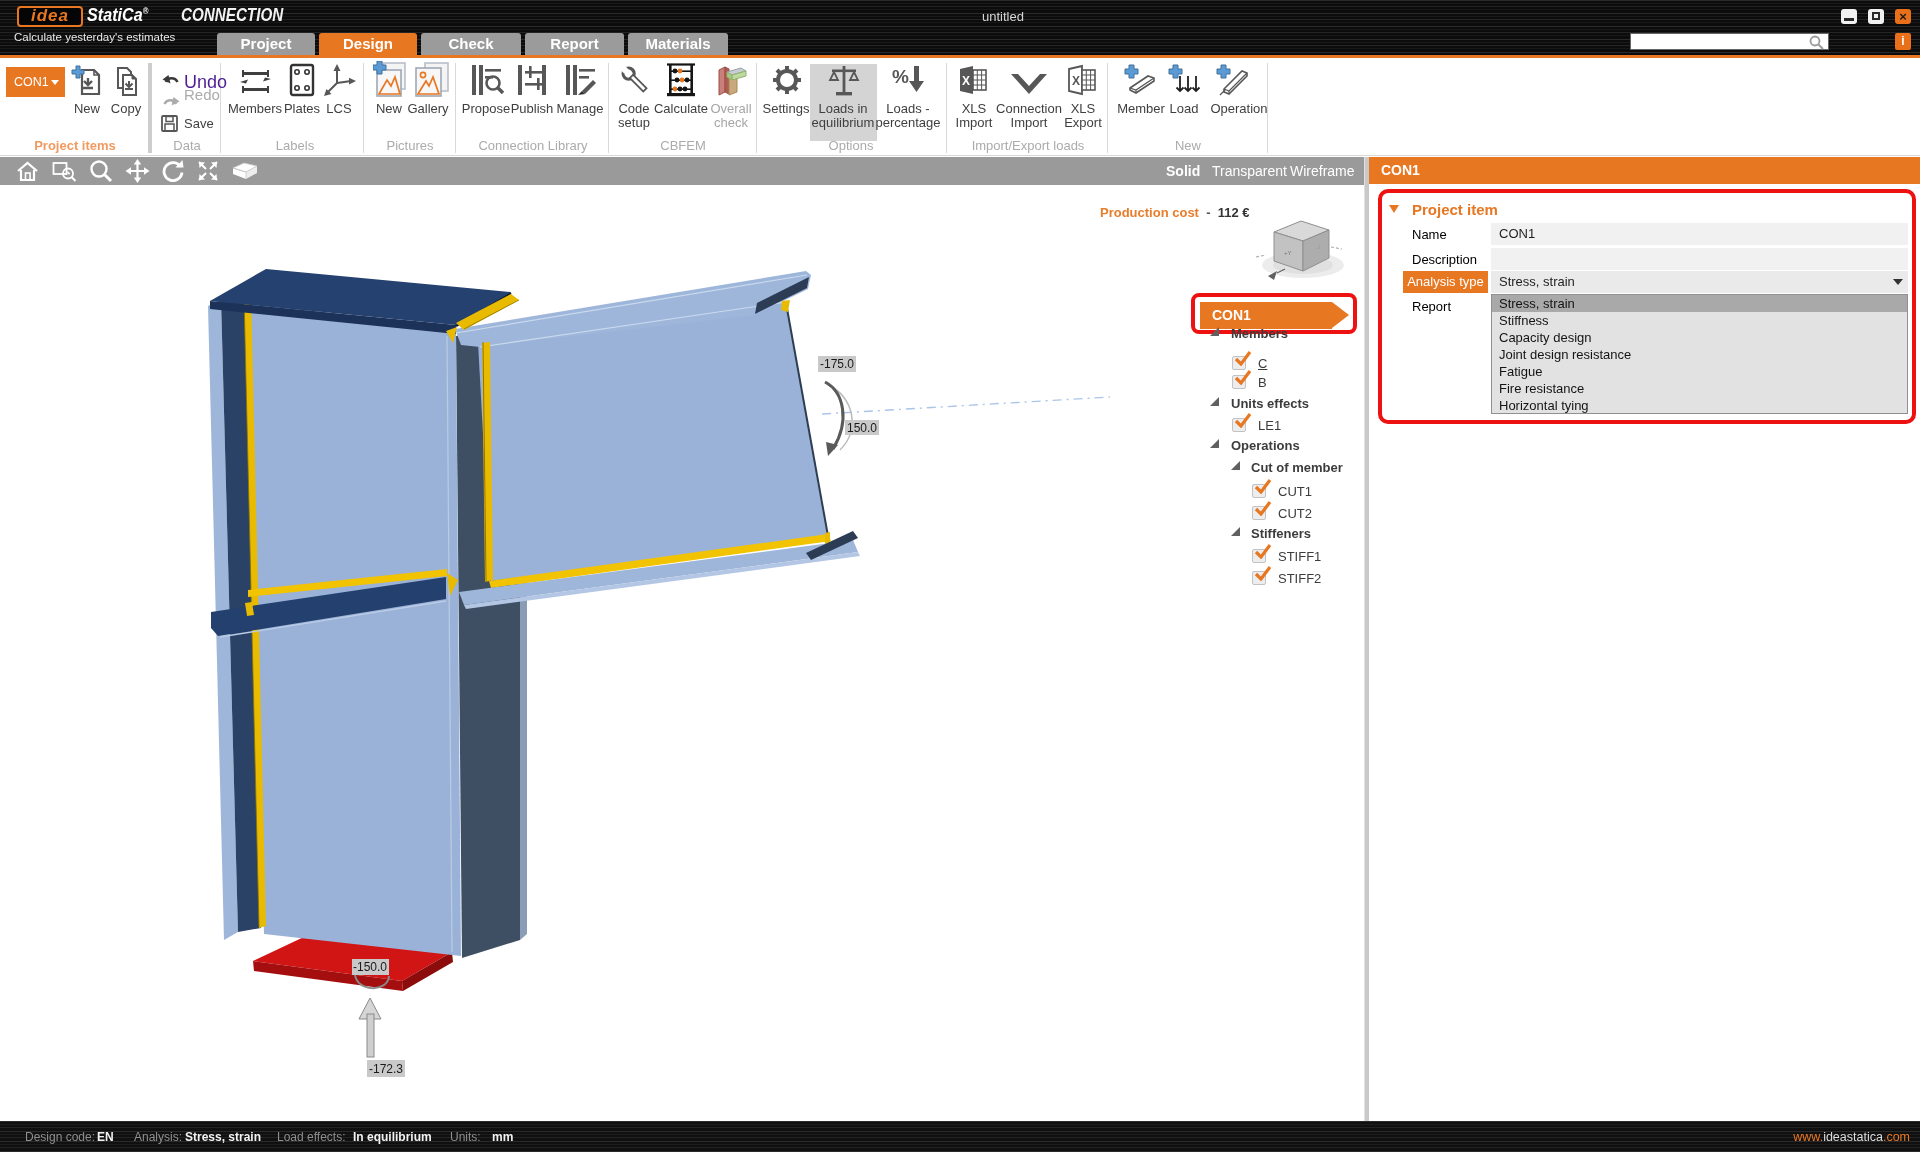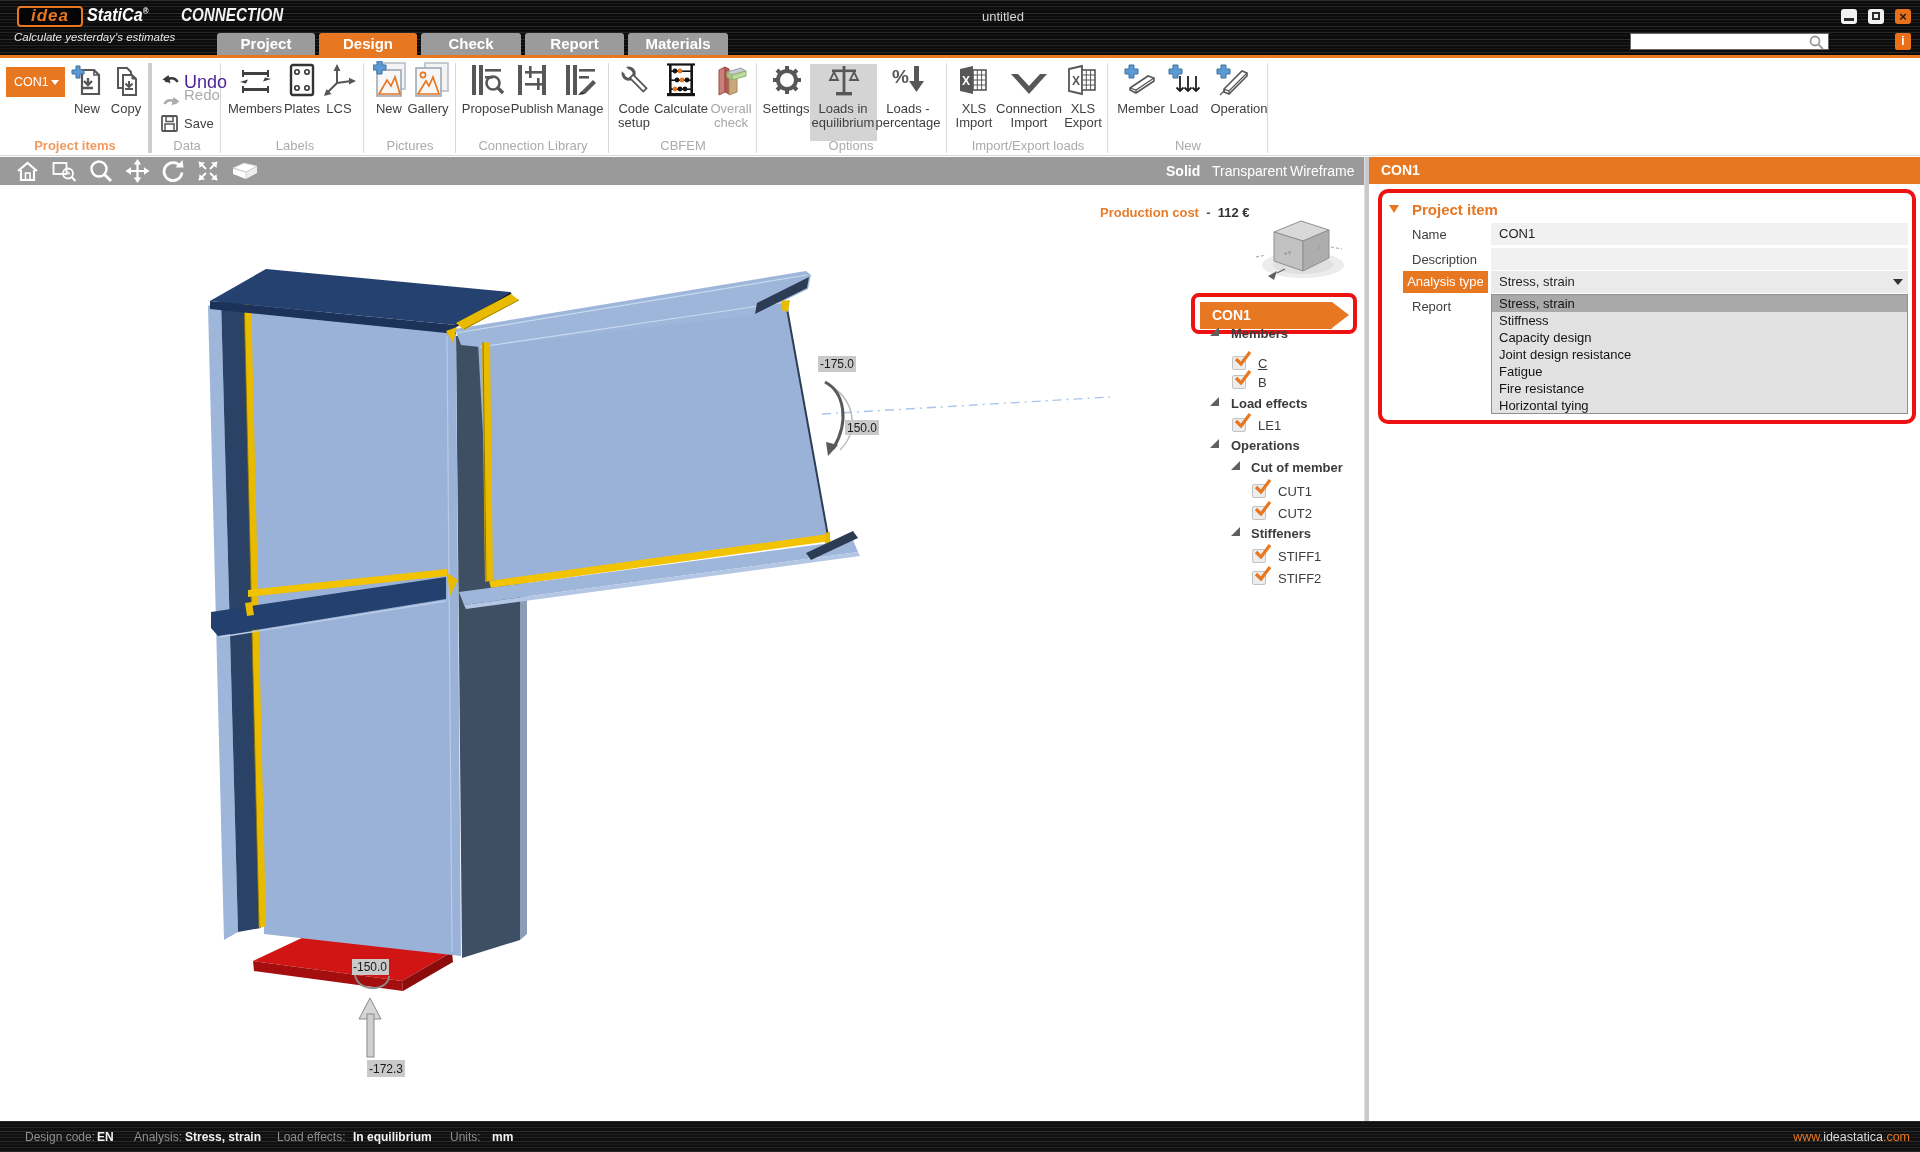--- a/index.html
+++ b/index.html
@@ -25,32 +25,32 @@
 .statusbar{position:absolute;left:0;top:1121px;width:1920px;height:31px;background:#101010;
  background-image:repeating-linear-gradient(180deg,rgba(255,255,255,.11) 0 1px,rgba(0,0,0,0) 1px 3px,rgba(255,255,255,.05) 3px 4px,rgba(0,0,0,0) 4px 6px,rgba(255,255,255,.08) 6px 7px,rgba(0,0,0,0) 7px 10px)}
 .sgray{color:#8F8F8F;font-size:12px}
 .swhite{color:#F2F2F2;font-size:12px;font-weight:bold}
 .tree-h{position:absolute;font-size:13px;font-weight:bold;color:#3C3C3C;white-space:nowrap}
 .tree-i{position:absolute;font-size:13px;color:#3C3C3C;white-space:nowrap}
 .exp{position:absolute;width:0;height:0;border-left:9px solid transparent;border-bottom:9px solid #606060}
 .cb{position:absolute;width:14px;height:14px;background:#EDEDED;border:1px solid #C3C3C3;border-radius:2px}
 .chk{position:absolute;width:18px;height:15px}
 .rpanel{position:absolute;left:1369px;top:157px;width:551px;height:964px;background:#fff}
-.rlabel{font-size:13px;color:#404040}
+.rlabel{font-size:13px;color:#000000}
 .rfield{position:absolute;left:1491px;width:417px;height:22px;background:#F1F1F1;font-size:13px;color:#1F1F1F;line-height:22px;padding-left:8px}
 .ddi{height:17px;line-height:17px;padding-left:7px;font-size:13px;color:#141414}
 </style>
 </head>
 <body>
 
 <div class="titlebar">
  <div class="abs" style="left:17px;top:6px;width:66px;height:21px;border:2px solid #E87722;border-radius:4px;background:#050505;color:#E87722;font-style:italic;font-weight:bold;font-size:17px;text-align:center;line-height:16px;letter-spacing:1px">idea</div>
  <div class="abs" style="left:87px;top:4px;color:#fff;font-style:italic;font-weight:bold;font-size:19px;transform:scaleX(.85);transform-origin:left">StatiCa<span style="font-size:9px;vertical-align:7px">®</span></div>
  <div class="abs" style="left:181px;top:4px;color:#F2F2F2;font-style:italic;font-weight:bold;font-size:19px;transform:scaleX(.8);transform-origin:left">CONNECTION</div>
- <div class="abs" style="left:14px;top:31px;color:#E9E9E9;font-style:italic;font-size:11.5px">Calculate yesterday's estimates</div>
+ <div class="abs" style="left:14px;top:31px;color:#E9E9E9;font-size:11.5px">Calculate yesterday's estimates</div>
  <div class="abs" style="left:903px;top:9px;width:200px;text-align:center;color:#D6D6D6;font-size:13px">untitled</div>
  <div class="abs" style="left:1841px;top:9px;width:16px;height:15px;background:#F2F2F2;border-radius:3px">
       <div class="abs" style="left:3px;top:9px;width:10px;height:3px;background:#2B2B2B"></div>
     </div>
  <div class="abs" style="left:1868px;top:9px;width:16px;height:15px;background:#F2F2F2;border-radius:3px">
       <div class="abs" style="left:4px;top:3px;width:8px;height:8px;border:2px solid #2B2B2B"></div>
     </div>
  <div class="abs" style="left:1895px;top:9px;width:16px;height:15px;background:#E8701A;border-radius:3px;color:#1A1A1A;font-weight:bold;font-size:13px;text-align:center;line-height:15px">×</div>
  <div class="abs" style="left:1630px;top:33px;width:199px;height:17px;background:#fff;border:1px solid #666">
    <svg class="abs" style="right:3px;top:1px" width="16" height="15">
@@ -447,21 +447,21 @@
 <svg class="chk" style="left:1234px;top:351px">
     <path d="M2,8 L7,13 L16,1" stroke="#E87722" stroke-width="3.2" fill="none"></path>
   </svg>
 <div class="tree-i" style="left:1258px;top:356px;text-decoration:underline">C</div>
 <div class="cb" style="left:1232px;top:375px"></div>
 <svg class="chk" style="left:1234px;top:370px">
     <path d="M2,8 L7,13 L16,1" stroke="#E87722" stroke-width="3.2" fill="none"></path>
   </svg>
 <div class="tree-i" style="left:1258px;top:375px">B</div>
 <div class="exp" style="left:1210px;top:397px"></div>
-<div class="tree-h" style="left:1231px;top:396px">Load effects</div>
+<div class="tree-h" style="left:1231px;top:396px">Units effects</div>
 <div class="cb" style="left:1232px;top:418px"></div>
 <svg class="chk" style="left:1234px;top:413px">
     <path d="M2,8 L7,13 L16,1" stroke="#E87722" stroke-width="3.2" fill="none"></path>
   </svg>
 <div class="tree-i" style="left:1258px;top:418px">LE1</div>
 <div class="exp" style="left:1210px;top:439px"></div>
 <div class="tree-h" style="left:1231px;top:438px">Operations</div>
 <div class="exp" style="left:1231px;top:461px"></div>
 <div class="tree-h" style="left:1251px;top:460px">Cut of member</div>
 <div class="cb" style="left:1252px;top:484px"></div>

